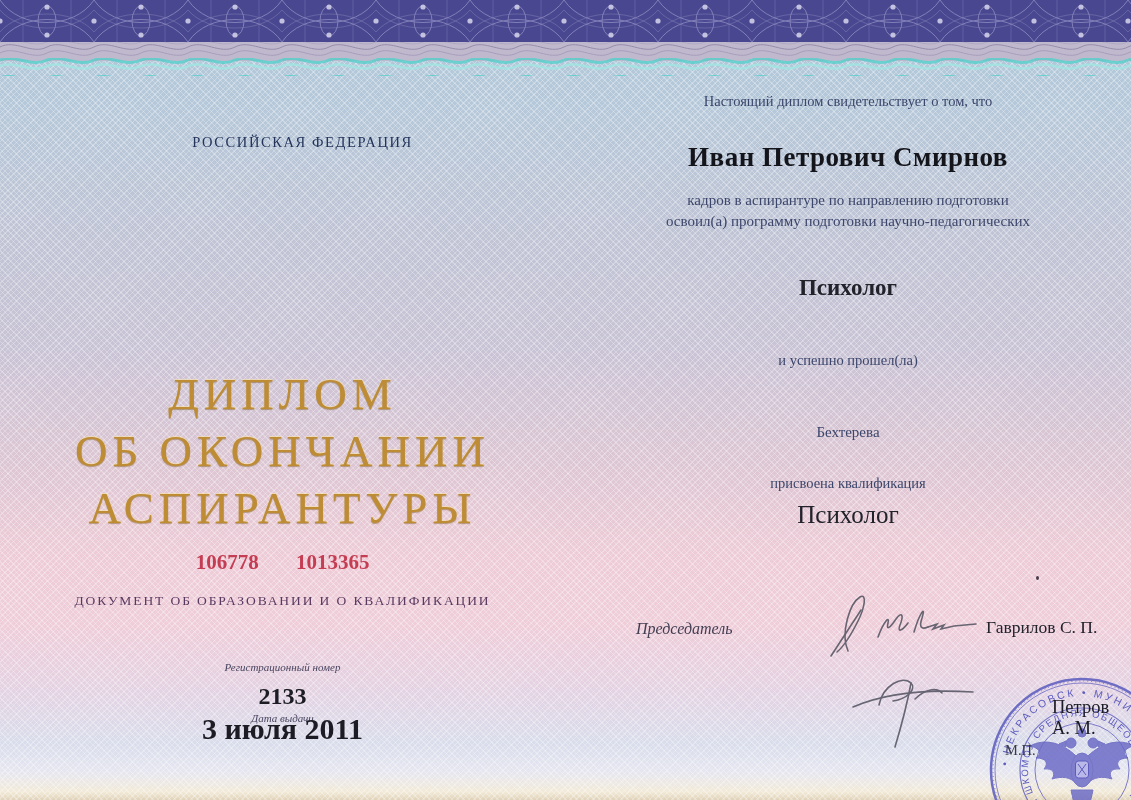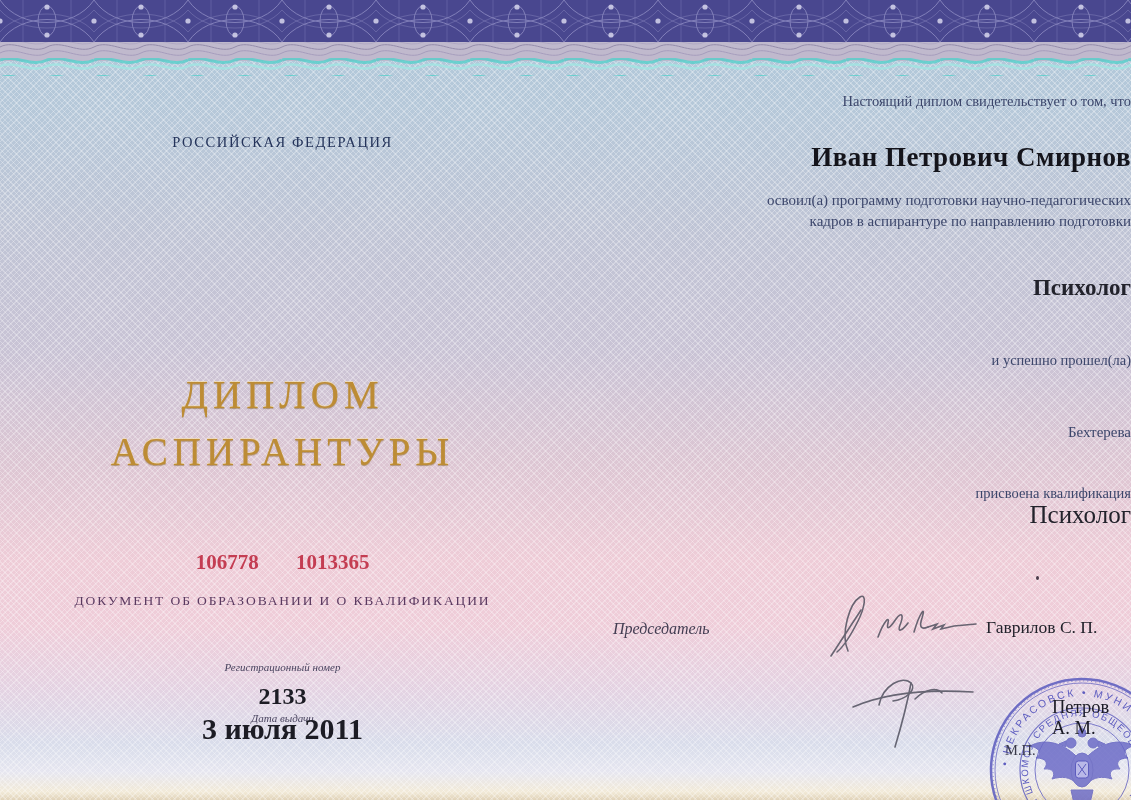--- a/index.html
+++ b/index.html
@@ -13,47 +13,47 @@
   }
   
   #sheet::after {
     content:""; position:absolute; inset:0; pointer-events:none; z-index:1;
     background-image:
       repeating-linear-gradient(45deg, rgba(255,255,255,.28) 0 1px, rgba(255,255,255,0) 1px 4px),
       repeating-linear-gradient(135deg, rgba(255,255,255,.28) 0 1px, rgba(255,255,255,0) 1px 4px);
   }
   .abs { position:absolute; }
   .pageL { left:0; width:565px; text-align:center; }
-  .pageR { left:565px; width:566px; text-align:right; }
+  .pageR { left:565px; width:566px; text-align:center; }
   .z2 { z-index:2; }
   .z5 { z-index:5; }
 
-  .country       { top:134px; font-size:14.5px; letter-spacing:1.6px; color:#24335a; }
+  .country       { top:134px; font-size:14.5px; letter-spacing:1.6px; color:#24335a;margin-left:20px; }
   .institution   { top:219px; font-size:20.5px; line-height:28px; color:#2e3c58; }
-  .doc-title     { top:366px; font-size:39px; line-height:57px; letter-spacing:5px; color:#bd8c35;
+  .doc-title     { top:366px; font-size:45px; line-height:57px; letter-spacing:5px; color:#bd8c35;
                    text-shadow:0 1px 1px rgba(128,88,22,.5), 0 -1px 0 rgba(250,228,168,.55); }
   .serials       { top:550px; font-size:21px; font-weight:bold; color:#c43d52; }
   .serials span  { margin:0 16px; }
   .subtitle      { top:593px; font-size:13.5px; letter-spacing:1.9px; color:#5a3960; }
   .lbl-italic    { font-style:italic; color:#49445f; font-size:11px; }
   .reg-label     { top:661px; }
   .reg-value     { top:683px; font-size:24px; font-weight:bold; color:#1c1c24; }
   .date-label    { top:712px; }
   .date-value    { top:712px; font-size:30px; font-weight:bold; color:#1c1c24; }
 
   .intro         { top:93px;  font-size:14.5px; color:#3c466b; }
   .holder        { top:142px; font-size:27px; font-weight:bold; letter-spacing:.5px; color:#14141b; }
   .program       { top:190px; font-size:15px; line-height:20.5px; color:#3c466b; }
   .field         { top:275px; font-size:23px; font-weight:bold; color:#22222b; }
   .passed        { top:352px; font-size:14.5px; color:#3c466b; }
   .decision      { top:424px; font-size:15px; color:#3c466b; }
-  .qual-label    { top:485px; font-size:14.5px; color:#3c466b; }
+  .qual-label    { top:475px; font-size:14.5px; color:#3c466b; }
   .qualification { top:501px; font-size:25px; color:#22222b; }
 
-  .chairman-label { left:613px; top:620px; font-size:16px; font-style:italic; color:#433d52; text-align:left; }
+  .chairman-label { left:613px; top:620px; font-size:16px; font-style:italic; color:#433d52; text-align:left;padding-left:23px; }
   .chairman-name  { left:986px; top:617px; font-size:17.5px; color:#22222b; text-align:right; }
   .head-label     { left:616px; top:686px; font-size:16px; line-height:21.5px; font-style:italic; color:#433d52; text-align:left; }
   .head-name      { left:1052px; top:697px; font-size:18.5px; color:#1b1b25; text-align:left; }
   .seal-mark      { left:1005px; top:742px; font-size:14.5px; color:#393949; text-align:left; }
   .ink-speck      { left:1036px; top:576px; width:3px; height:4px; background:#4a3b4a; border-radius:50%; }
 
   .sig { stroke:#51515f; stroke-width:1.6; fill:none; stroke-linecap:round; opacity:.85; }
   .seal-line { stroke:#6160c0; fill:none; }
   .seal-text { font-family:"Liberation Sans", sans-serif; font-size:10.5px; letter-spacing:2.5px; fill:#5e5dc0; }
   .seal-text-inner { font-family:"Liberation Sans", sans-serif; font-size:9.5px; letter-spacing:1.6px; fill:#5e5dc0; }
@@ -97,20 +97,21 @@
     <rect x="0" y="0" width="1131" height="42" fill="url(#bandDark)"></rect>
     <rect x="0" y="42" width="1131" height="19" fill="url(#bandLight)"></rect>
     <rect x="0" y="58" width="1131" height="18" fill="url(#bandCyan)"></rect>
   </svg>
 
   <div class="abs pageL country z2">РОССИЙСКАЯ ФЕДЕРАЦИЯ</div>
 
 
   <div class="abs pageL doc-title z2">
     <div>ДИПЛОМ</div>
+    <div>ОБ ОКОНЧАНИИ</div>
     <div>АСПИРАНТУРЫ</div>
   </div>
 
   <div class="abs pageL serials z2">
     <span>106778</span>
     <span>1013365</span>
   </div>
 
   <div class="abs pageL subtitle z2">ДОКУМЕНТ ОБ ОБРАЗОВАНИИ И О КВАЛИФИКАЦИИ</div>
 
@@ -118,22 +119,22 @@
   <div class="abs pageL reg-value z2">2133</div>
 
   <div class="abs pageL date-label lbl-italic z2">Дата выдачи</div>
   <div class="abs pageL date-value z2">3 июля 2011</div>
 
   <div class="abs pageR intro z2">Настоящий диплом свидетельствует о том, что</div>
 
   <div class="abs pageR holder z2">Иван Петрович Смирнов</div>
 
   <div class="abs pageR program z2">
+    <div>кадров в аспирантуре по направлению подготовки</div>
     <div>освоил(а) программу подготовки научно-педагогических</div>
-    <div>кадров в аспирантуре по направлению подготовки</div>
   </div>
 
   <div class="abs pageR field z2">Психолог</div>
 
   <div class="abs pageR passed z2">и успешно прошел(ла)</div>
 
   <div class="abs pageR decision z2">Бехтерева</div>
 
   <div class="abs pageR qual-label z2">присвоена квалификация</div>
 

